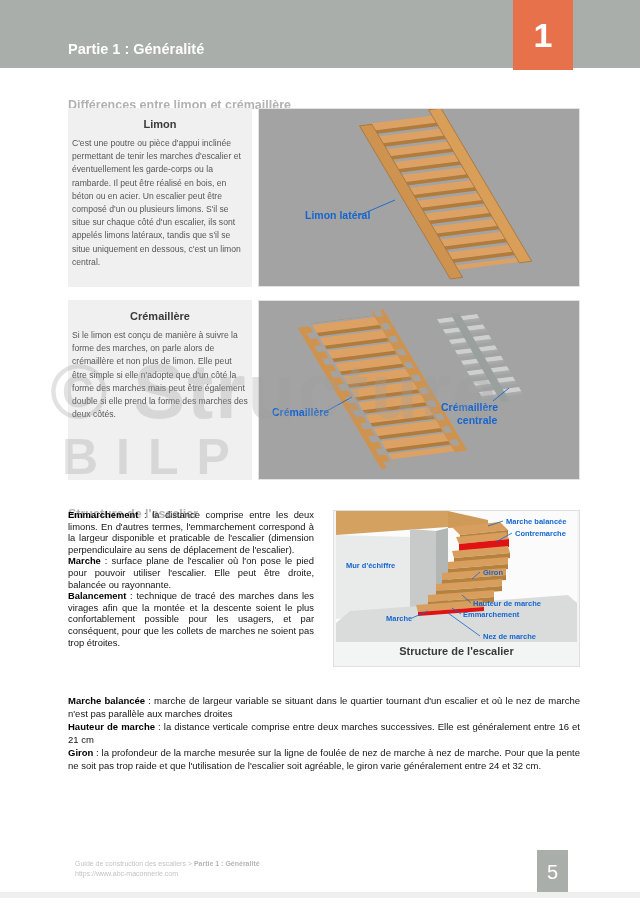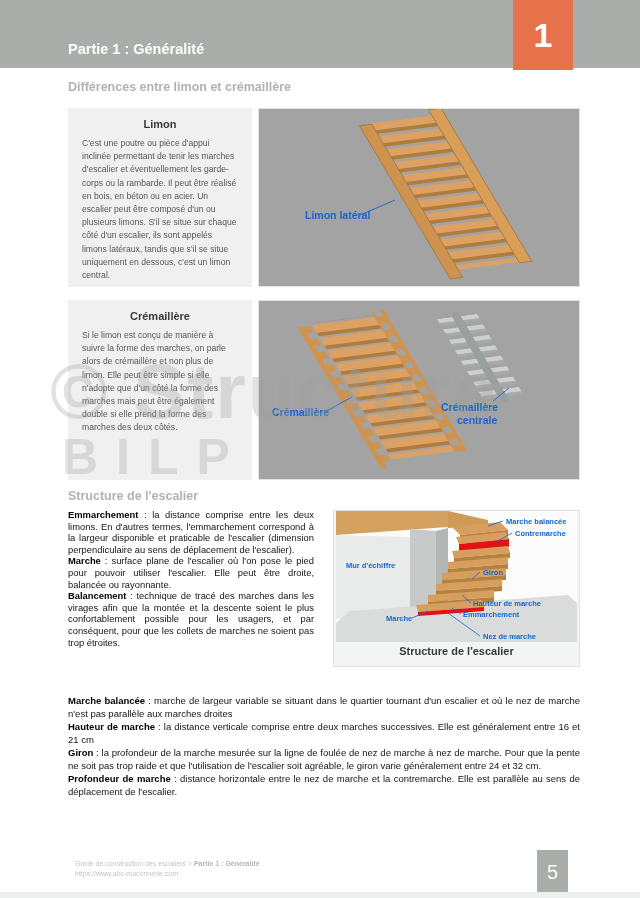--- a/index.html
+++ b/index.html
@@ -7,25 +7,25 @@
     position:relative;width:640px;height:898px;margin:0 auto;background:#ffffff;
     font-family:"Liberation Sans","DejaVu Sans",sans-serif;overflow:hidden;
   }
   
   .band{position:absolute;left:0;top:0;width:640px;height:68px;background:#a9aeaa;}
   .band-title{position:absolute;left:68px;bottom:11px;color:#ffffff;font-size:14.5px;font-weight:bold;}
   .chapter-tab{
     position:absolute;left:513px;top:0;width:60px;height:70px;background:#e6714a;
     color:#ffffff;font-size:34px;font-weight:bold;display:flex;align-items:center;justify-content:center;
   }
-  .sec-heading{position:absolute;left:68px;color:#b2b2b2;font-size:12.5px;font-weight:bold;}
+  .sec-heading{position:absolute;left:68px;color:#b2b2b2;font-size:12.5px;font-weight:bold;margin-top:18px;}
   #h-diff{top:80px;}
   #h-struct{top:489px;}
   
-  .tbox{position:absolute;left:68px;width:184px;background:#f0f0f0;box-sizing:border-box;padding:10px 14px;overflow:hidden;}
+  .tbox{position:absolute;left:68px;width:184px;background:#f0f0f0;box-sizing:border-box;padding:10px 4px;overflow:hidden;}
   #box-limon{top:108px;height:179px;}
   #box-crem{top:300px;height:180px;}
   .tbox h3{margin:0 0 7px 0;font-size:11px;color:#3a3a3a;text-align:center;}
   .tbox p{margin:0;font-size:8.6px;line-height:13.2px;color:#565656;}
   
   .fig{position:absolute;left:258px;width:322px;background:#a3a3a3;border:1px solid #e3e3e3;box-sizing:border-box;}
   #fig-limon{top:108px;height:179px;}
   #fig-crem{top:300px;height:180px;}
   .fig svg{display:block;width:100%;height:100%;}
   
@@ -192,21 +192,20 @@
       <text class="lbl" x="50" y="110" font-size="7.5">Marche</text>
       <text class="lbl" x="147" y="128" font-size="7.5">Nez de marche</text>
     </svg>
     <div class="figcaption">Structure de l'escalier</div>
   </div>
 
   <div class="defs" id="defs-bottom">
     <p><b>Marche balancée</b><span class="sep"> : </span><span>marche de largeur variable se situant dans le quartier tournant d'un escalier et où le nez de marche n'est pas parallèle aux marches droites</span></p>
     <p><b>Hauteur de marche</b><span class="sep"> : </span><span>la distance verticale comprise entre deux marches successives. Elle est généralement entre 16 et 21 cm</span></p>
     <p><b>Giron</b><span class="sep"> : </span><span>la profondeur de la marche mesurée sur la ligne de foulée de nez de marche à nez de marche. Pour que la pente ne soit pas trop raide et que l'utilisation de l'escalier soit agréable, le giron varie généralement entre 24 et 32 cm.</span></p>
-    <p><b>Profondeur de marche</b><span class="sep"> : </span><span>distance horizontale entre le nez de marche et la contremarche. Elle est parallèle au sens de déplacement de l'escalier.</span></p>
   </div>
 
   <div class="crumb">
     <span class="sep">Guide de construction des escaliers &gt; </span><b>Partie 1 : Généralité</b><br>
     <span>https://www.abc-maconnerie.com</span>
   </div>
   <div class="page-num">5</div>
   <div class="bottom-strip"></div>
 
 </div>

